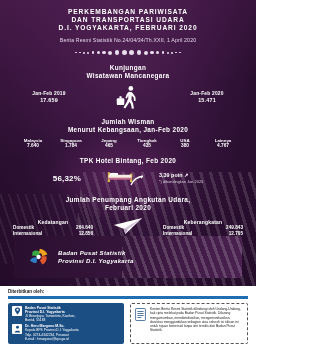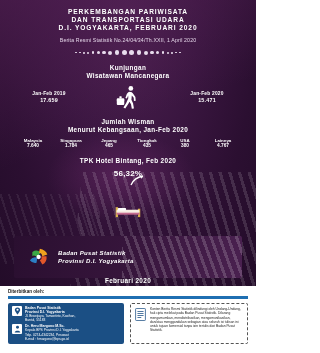--- a/index.html
+++ b/index.html
@@ -96,21 +96,21 @@
     display:flex;justify-content:center;align-items:flex-start;
     gap:0px;margin-top:4px;padding:0 14px;
   }
   .nat{flex:1;text-align:center;}
   .nat .n-name{color:#ffffff;font-size:4.4px;font-weight:bold;line-height:5.4px;}
   .nat .n-val{color:#ffffff;font-size:4.8px;font-weight:bold;line-height:6px;}
 
   
   .tpk-row{
     position:relative;display:flex;align-items:center;justify-content:center;
-    gap:26px;margin-top:4px;flex-direction:column;
+    gap:26px;margin-top:4px;
   }
   .tpk-pct{color:#ffffff;font-size:8px;font-weight:bold;letter-spacing:.2px;}
   .tpk-delta{text-align:left;}
   .tpk-delta .d-main{color:#ffffff;font-size:5.4px;font-weight:bold;line-height:6.5px;}
   .tpk-delta .d-note{color:#d9c8de;font-size:3.9px;line-height:5px;}
 
   
   .pax-row{
     display:flex;align-items:center;justify-content:center;gap:14px;margin-top:4px;
   }

